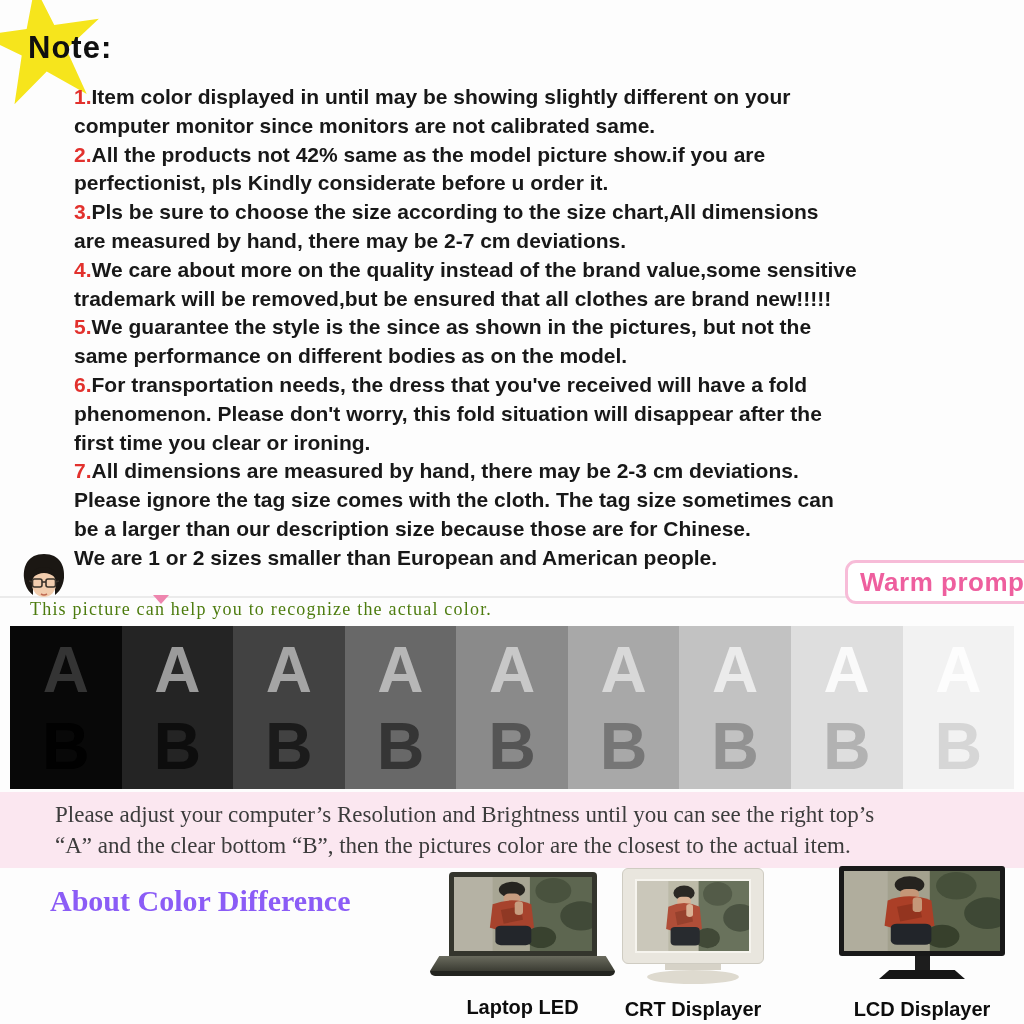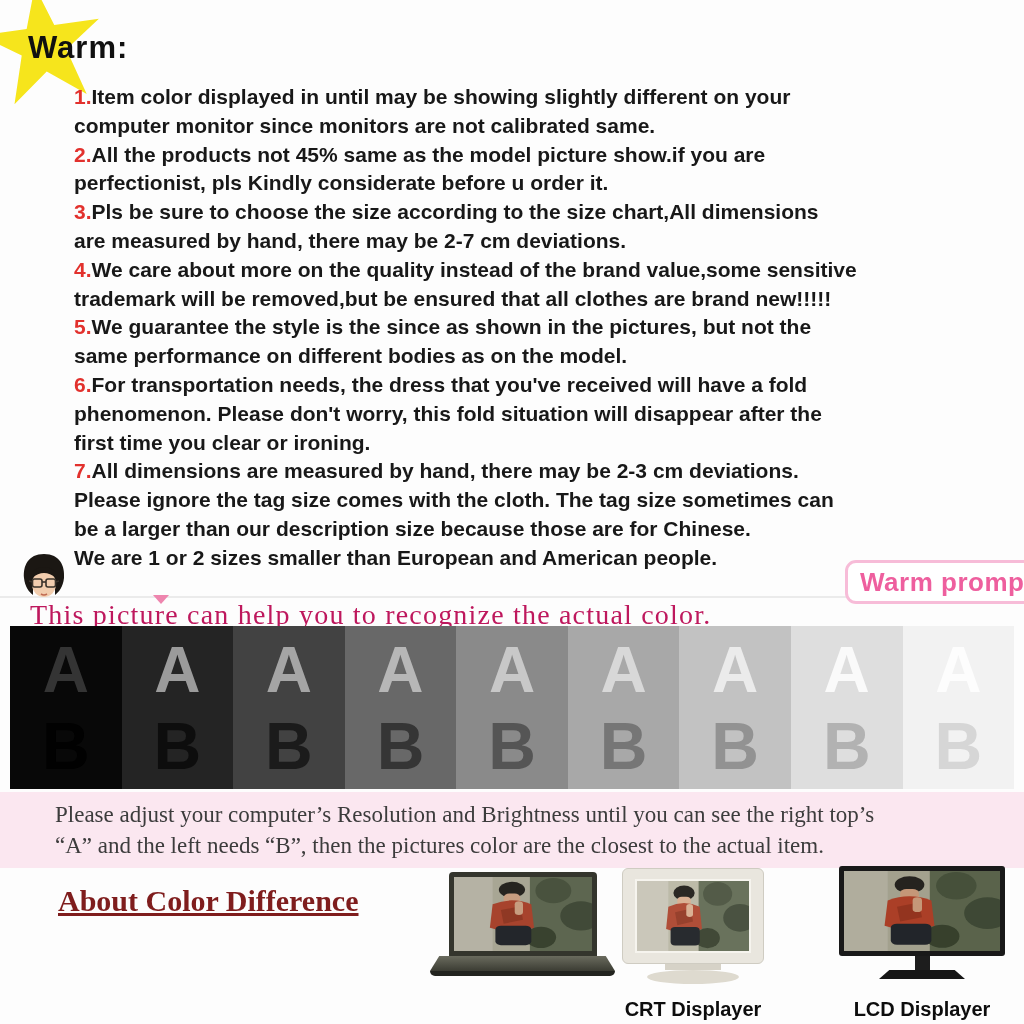--- a/index.html
+++ b/index.html
@@ -18,37 +18,37 @@
   
   .divider{position:absolute;left:0;top:596px;width:1024px;height:2px;background:#ebebeb;}
   .face-icon{position:absolute;left:18px;top:551px;width:52px;height:54px;}
   .warm-badge{position:absolute;left:845px;top:560px;height:34px;padding:2px 12px;background:#ffffff;
     border:3px solid #f7bcd8;border-radius:11px;display:flex;align-items:center;justify-content:center;
     font-size:26px;font-weight:bold;color:#ee5f9e;white-space:nowrap;letter-spacing:0.5px;}
   .pointer-tri{position:absolute;left:153px;top:595px;width:0;height:0;
     border-left:8px solid transparent;border-right:8px solid transparent;border-top:9px solid #ee85ae;}
 
   
-  .caption{position:absolute;left:30px;top:599px;font-family:"Liberation Serif",serif;font-size:28px;
-    color:#be185d;letter-spacing:1.2px;}
+  .caption{position:absolute;left:30px;top:599px;font-family:"Liberation Serif",serif;font-size:18px;
+    color:#4d7c0f;letter-spacing:1.2px;}
 
   
   .gray-bar{position:absolute;left:10px;top:626px;width:1004px;height:163px;display:flex;}
   .gray-bar .seg{flex:1;position:relative;}
   .gray-bar .a{position:absolute;top:12px;left:0;right:0;text-align:center;font-size:64px;line-height:1;font-weight:bold;}
   .gray-bar .b{position:absolute;bottom:10px;left:0;right:0;text-align:center;font-size:66px;line-height:1;font-weight:bold;}
 
   
   .pink-band{position:absolute;left:0;top:792px;width:1024px;height:76px;background:#fbe7f0;}
   .pink-band .band-text{padding:7px 0 0 55px;font-family:"Liberation Serif",serif;font-size:23px;line-height:31px;
     color:#3c3c3c;white-space:pre-line;}
 
   
-  .about-title{position:absolute;left:58px;top:884px;font-family:"Liberation Serif",serif;font-weight:bold;
-    font-size:30px;color:#7f1d1d;text-decoration:underline;}
+  .about-title{position:absolute;left:50px;top:884px;font-family:"Liberation Serif",serif;font-weight:bold;
+    font-size:30px;color:#8b5cf6;}
   .about-body{position:absolute;left:58px;top:922px;font-family:"Liberation Serif",serif;font-size:24px;
     line-height:31px;color:#2d2d2d;white-space:pre-line;}
 
   
   .device{position:absolute;}
   .dev-label{position:absolute;left:0;right:0;text-align:center;font-size:20px;font-weight:bold;color:#0d0d0d;white-space:nowrap;}
   .photo{width:100%;height:100%;overflow:hidden;}
   .photo svg{width:100%;height:100%;display:block;}
 
   .laptop{left:430px;top:872px;width:185px;height:152px;}
@@ -76,26 +76,26 @@
   .lcd .photo svg{filter:saturate(1.12) brightness(0.97);}
 </style>
 </head>
 <body>
 
 <div class="page">
 
   <svg class="star" viewBox="0 0 110 110">
     <path d="M55 0 L68 38 L110 38 L76 62 L89 106 L55 80 L21 106 L34 62 L-2 38 L42 38 Z" fill="#f6e51c"></path>
   </svg>
-  <div class="note-label">Warm:</div>
+  <div class="note-label">Note:</div>
 
   <div class="notes">
       <p><span class="num">1.</span><span>Item color displayed in until may be showing slightly different on your
 computer monitor since monitors are not calibrated same.</span></p>
-      <p><span class="num">2.</span><span>All the products not 45% same as the model picture show.if you are
+      <p><span class="num">2.</span><span>All the products not 42% same as the model picture show.if you are
 perfectionist, pls Kindly considerate before u order it.</span></p>
       <p><span class="num">3.</span><span>Pls be sure to choose the size according to the size chart,All dimensions
 are measured by hand, there may be 2-7 cm deviations.</span></p>
       <p><span class="num">4.</span><span>We care about more on the quality instead of the brand value,some sensitive
 trademark will be removed,but be ensured that all clothes are brand new!!!!!</span></p>
       <p><span class="num">5.</span><span>We guarantee the style is the since as shown in the pictures, but not the
 same performance on different bodies as on the model.</span></p>
       <p><span class="num">6.</span><span>For transportation needs, the dress that you've received will have a fold
 phenomenon. Please don't worry, this fold situation will disappear after the
 first time you clear or ironing.</span></p>
@@ -158,21 +158,21 @@
         <span class="b" style="color: rgb(178, 178, 178);">B</span>
       </div>
       <div class="seg" style="background: rgb(242, 242, 242);">
         <span class="a" style="color: rgb(253, 253, 253);">A</span>
         <span class="b" style="color: rgb(214, 214, 214);">B</span>
       </div>
     </div>
 
   <div class="pink-band">
     <div class="band-text">Please adjust your computer’s Resolution and Brightness until you can see the right top’s
-“A” and the left needs “B”, then the pictures color are the closest to the actual item.</div>
+“A” and the clear bottom “B”, then the pictures color are the closest to the actual item.</div>
   </div>
 
   <div class="about-title">About Color Difference</div>
 
   <div class="device laptop">
     <div class="lap-screen">
         <div class="photo">
           <svg viewBox="0 0 100 76" preserveAspectRatio="none">
             <rect width="100" height="76" fill="#a8a694"></rect>
             <rect x="55" width="45" height="76" fill="#5d6650"></rect>
@@ -184,20 +184,21 @@
             <rect x="36" y="17" width="12" height="11" rx="4" fill="#c79d80"></rect>
             <path d="M28 28 Q42 20 56 28 L58 52 Q42 60 26 52 Z" fill="#a7432d"></path>
             <path d="M34 34 L48 30 L50 44 L36 48 Z" fill="#8f3824"></path>
             <rect x="30" y="50" width="26" height="20" rx="4" fill="#23262b"></rect>
             <rect x="44" y="25" width="6" height="14" rx="3" fill="#c79d80"></rect>
           </svg>
         </div>
       </div>
     <div class="lap-base"></div>
     <div class="lap-lip"></div>
+    <div class="dev-label">Laptop LED</div>
   </div>
 
   <div class="device crt">
     <div class="crt-body">
         <div class="photo">
           <svg viewBox="0 0 100 76" preserveAspectRatio="none">
             <rect width="100" height="76" fill="#a8a694"></rect>
             <rect x="55" width="45" height="76" fill="#5d6650"></rect>
             <circle cx="72" cy="14" r="13" fill="#49523e"></circle>
             <circle cx="92" cy="40" r="15" fill="#414a38"></circle>

